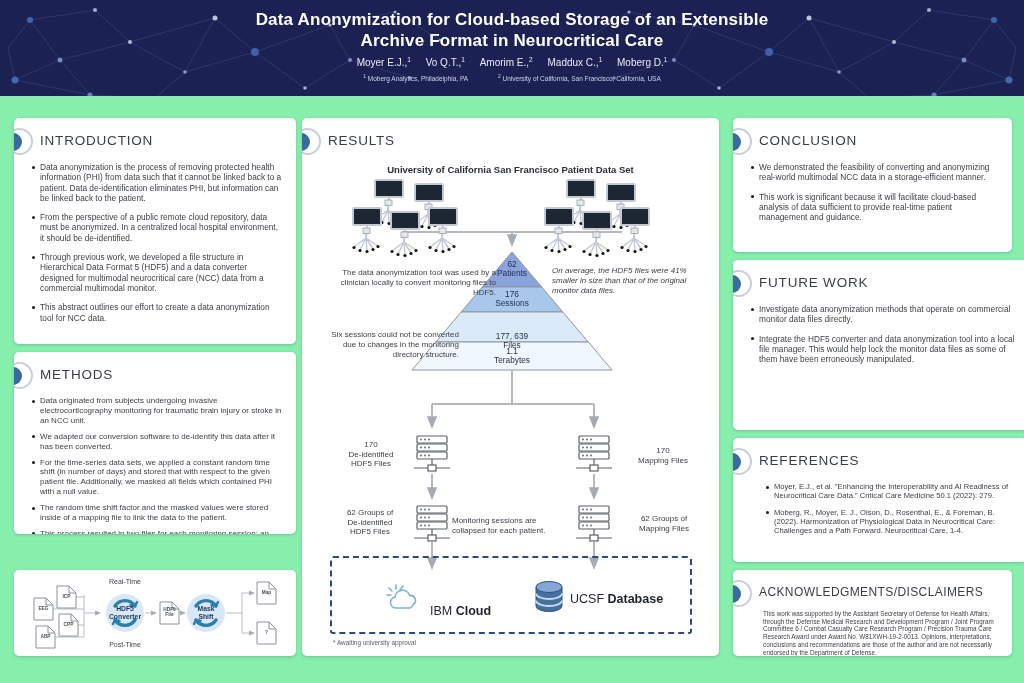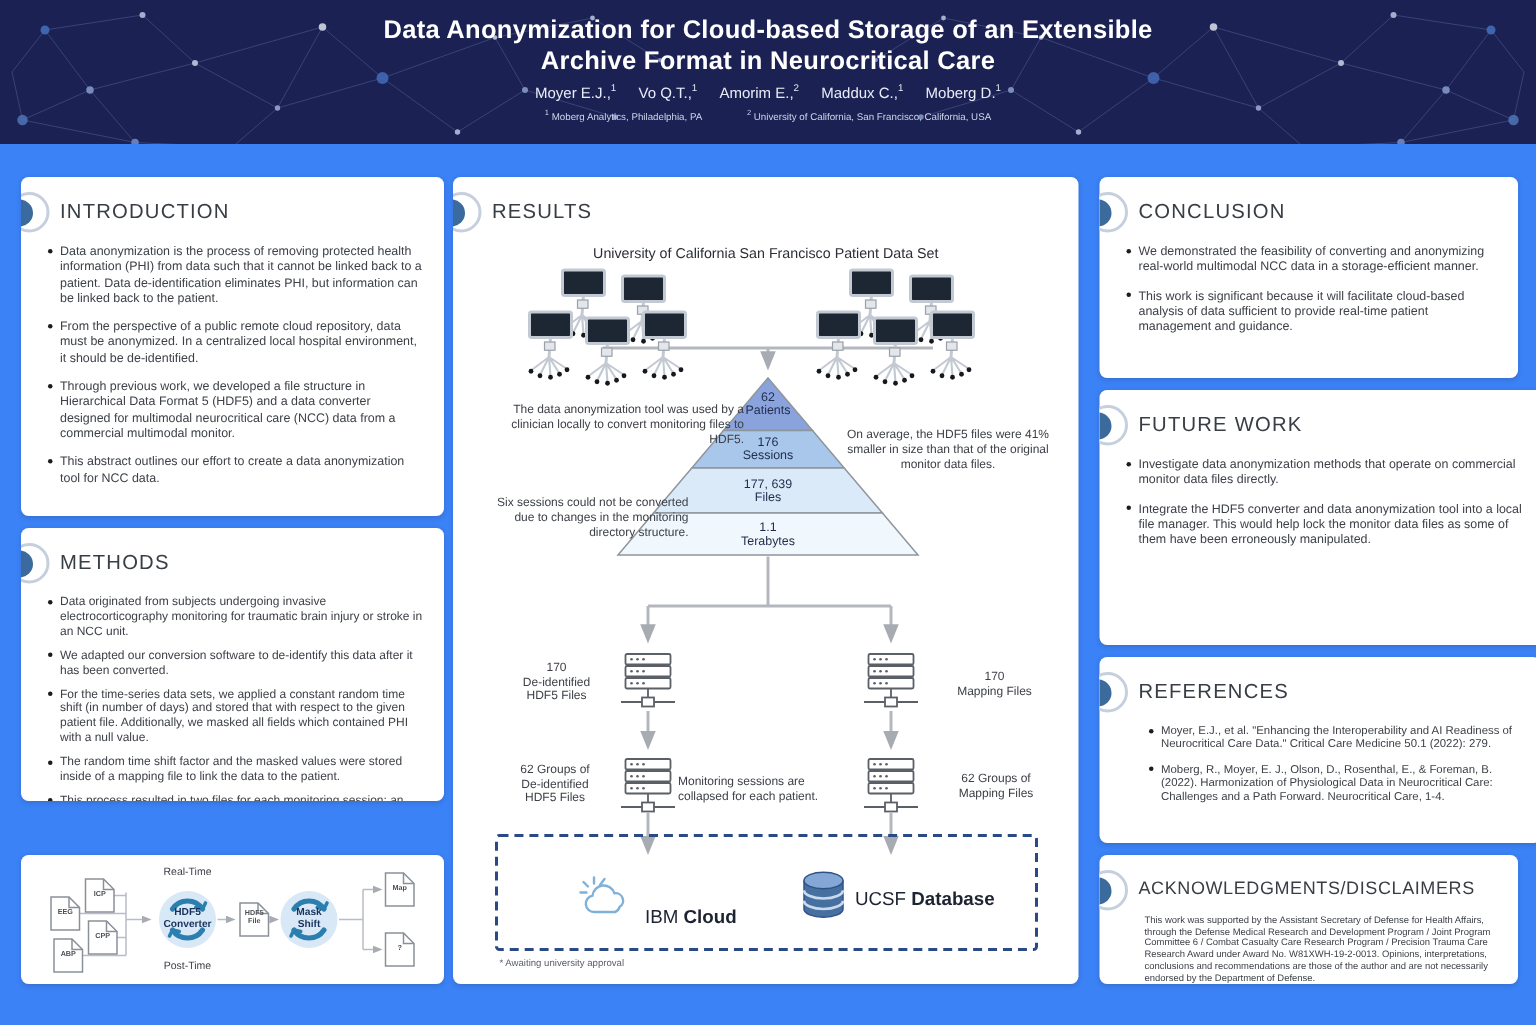--- a/index.html
+++ b/index.html
@@ -1,17 +1,17 @@
 <!DOCTYPE html>
 <html><head>
 <meta charset="utf-8">
 <style>
   html,body{margin:0;padding:0;}
   body{width:1024px;height:683px;font-family:"Liberation Sans",sans-serif;-webkit-font-smoothing:antialiased;}
-  .poster{position:relative;width:1024px;height:683px;background:#3b82f6;overflow:hidden;}
+  .poster{position:relative;width:1024px;height:683px;background:#86efac;overflow:hidden;}
 
   
   .hdr{position:absolute;left:0;top:0;width:1024px;height:96px;background:#1b2153;overflow:hidden;}
   .hdr-net{position:absolute;left:0;top:0;}
   .hdr-text{position:relative;text-align:center;color:#ffffff;}
   .title{margin-top:9px;font-size:17px;font-weight:bold;line-height:21px;letter-spacing:.2px;}
   .authors{margin-top:5px;font-size:10px;color:#e8ecf6;}
   .authors .au{margin:0 6px;}
   .authors sup{font-size:6.5px;}
   .affils{margin-top:5px;font-size:6.5px;color:#cdd5ea;}
@@ -26,21 +26,21 @@
   .bullets{list-style:none;margin:0;padding:44px 13px 0 17px;}
   .bullets li{position:relative;padding-left:9px;font-size:8.3px;line-height:10.3px;color:#3d4148;margin-bottom:9px;}
   .bullets li::before{content:"";position:absolute;left:1px;top:3.5px;width:3px;height:3px;border-radius:50%;background:#1d1d1d;}
   .bullets.tight li{font-size:8px;line-height:9.9px;margin-bottom:6px;}
   .bullets.refs li{font-size:7.6px;line-height:9.3px;margin-bottom:7px;}
   .ack-text{margin:0;padding:40px 14px 0 30px;font-size:6.3px;line-height:7.7px;color:#3d4148;}
 
   .pre{white-space:pre-line;}
 
   
-  .r-subtitle{position:absolute;left:0;top:46px;width:100%;text-align:center;font-size:9.5px;font-weight:normal;color:#2b2f35;}
+  .r-subtitle{position:absolute;left:0;top:46px;width:100%;text-align:center;font-size:9.5px;font-weight:bold;color:#2b2f35;}
   .r-svg{position:absolute;left:0;top:0;}
   .pyr-label{position:absolute;left:135px;width:150px;text-align:center;color:#1f2c4d;font-size:8.3px;line-height:9.3px;}
   .r-note{position:absolute;font-size:8px;line-height:10px;color:#3d4148;text-align:right;}
   .flow-label{position:absolute;font-size:8px;line-height:9.6px;color:#3d4148;text-align:center;}
   .dashed-box{position:absolute;left:28px;top:438px;width:358px;height:74px;border:2.5px dashed #2a4a85;border-radius:3px;background:transparent;}
   .brand{position:absolute;font-size:12.5px;color:#1d2330;}
   .brand b{font-weight:bold;}
   .footnote{position:absolute;left:31px;top:521px;font-size:6.4px;color:#5a6068;}
 
   
@@ -298,31 +298,31 @@
     </svg>
 
     <div class="pyr-label" style="top:142px;">
       <div>62</div>
         <div>Patients</div>
     </div>
     <div class="pyr-label" style="top:172px;">
       <div>176</div>
         <div>Sessions</div>
     </div>
-    <div class="pyr-label" style="top:200px;">
+    <div class="pyr-label" style="top:214px;">
       <div>177, 639</div>
         <div>Files</div>
     </div>
     <div class="pyr-label" style="top:229px;">
       <div>1.1</div>
         <div>Terabytes</div>
     </div>
 
     <div class="r-note" style="left:22px;top:150px;width:172px;">The data anonymization tool was used by a clinician locally to convert monitoring files to HDF5.</div>
-    <div class="r-note" style="left:250px;top:167px;width:160px;text-align:center;">On average, the HDF5 files were 41% smaller in size than that of the original monitor data files.</div>
+    <div class="r-note" style="left:250px;top:148px;width:160px;text-align:left;font-style:italic;">On average, the HDF5 files were 41% smaller in size than that of the original monitor data files.</div>
     <div class="r-note" style="left:22px;top:212px;width:135px;">Six sessions could not be converted due to changes in the monitoring directory structure.</div>
 
     <div class="flow-label pre" style="left:26px;top:322px;width:86px;">170
 De-identified
 HDF5 Files</div>
     <div class="flow-label pre" style="left:318px;top:328px;width:86px;">170
 Mapping Files</div>
     <div class="flow-label pre" style="left:22px;top:390px;width:92px;">62 Groups of
 De-identified
 HDF5 Files</div>

